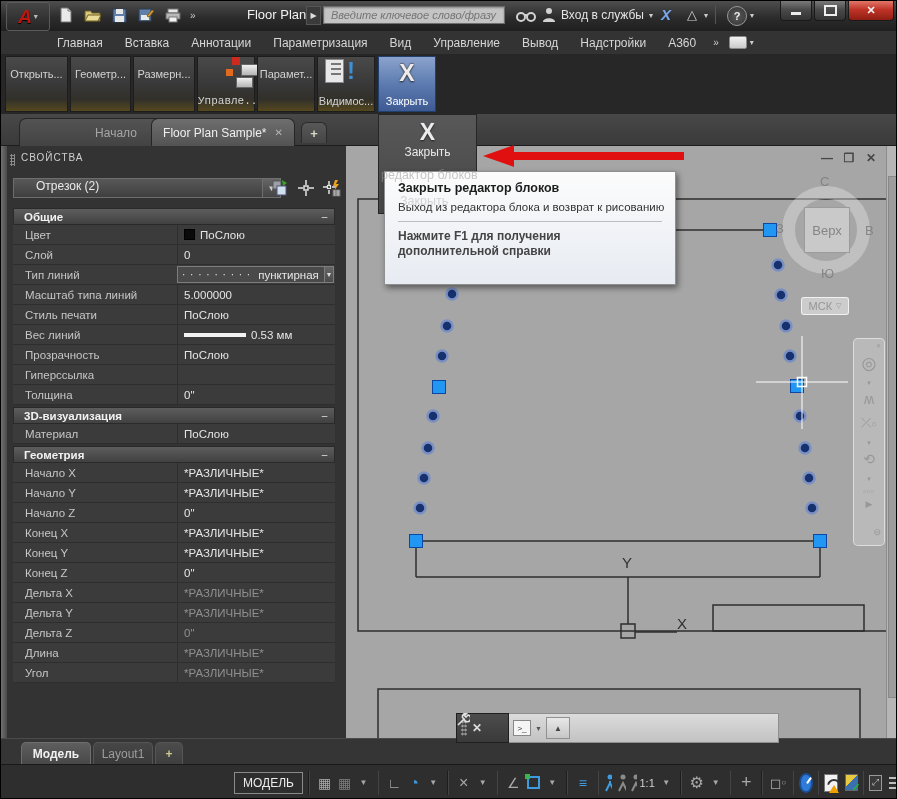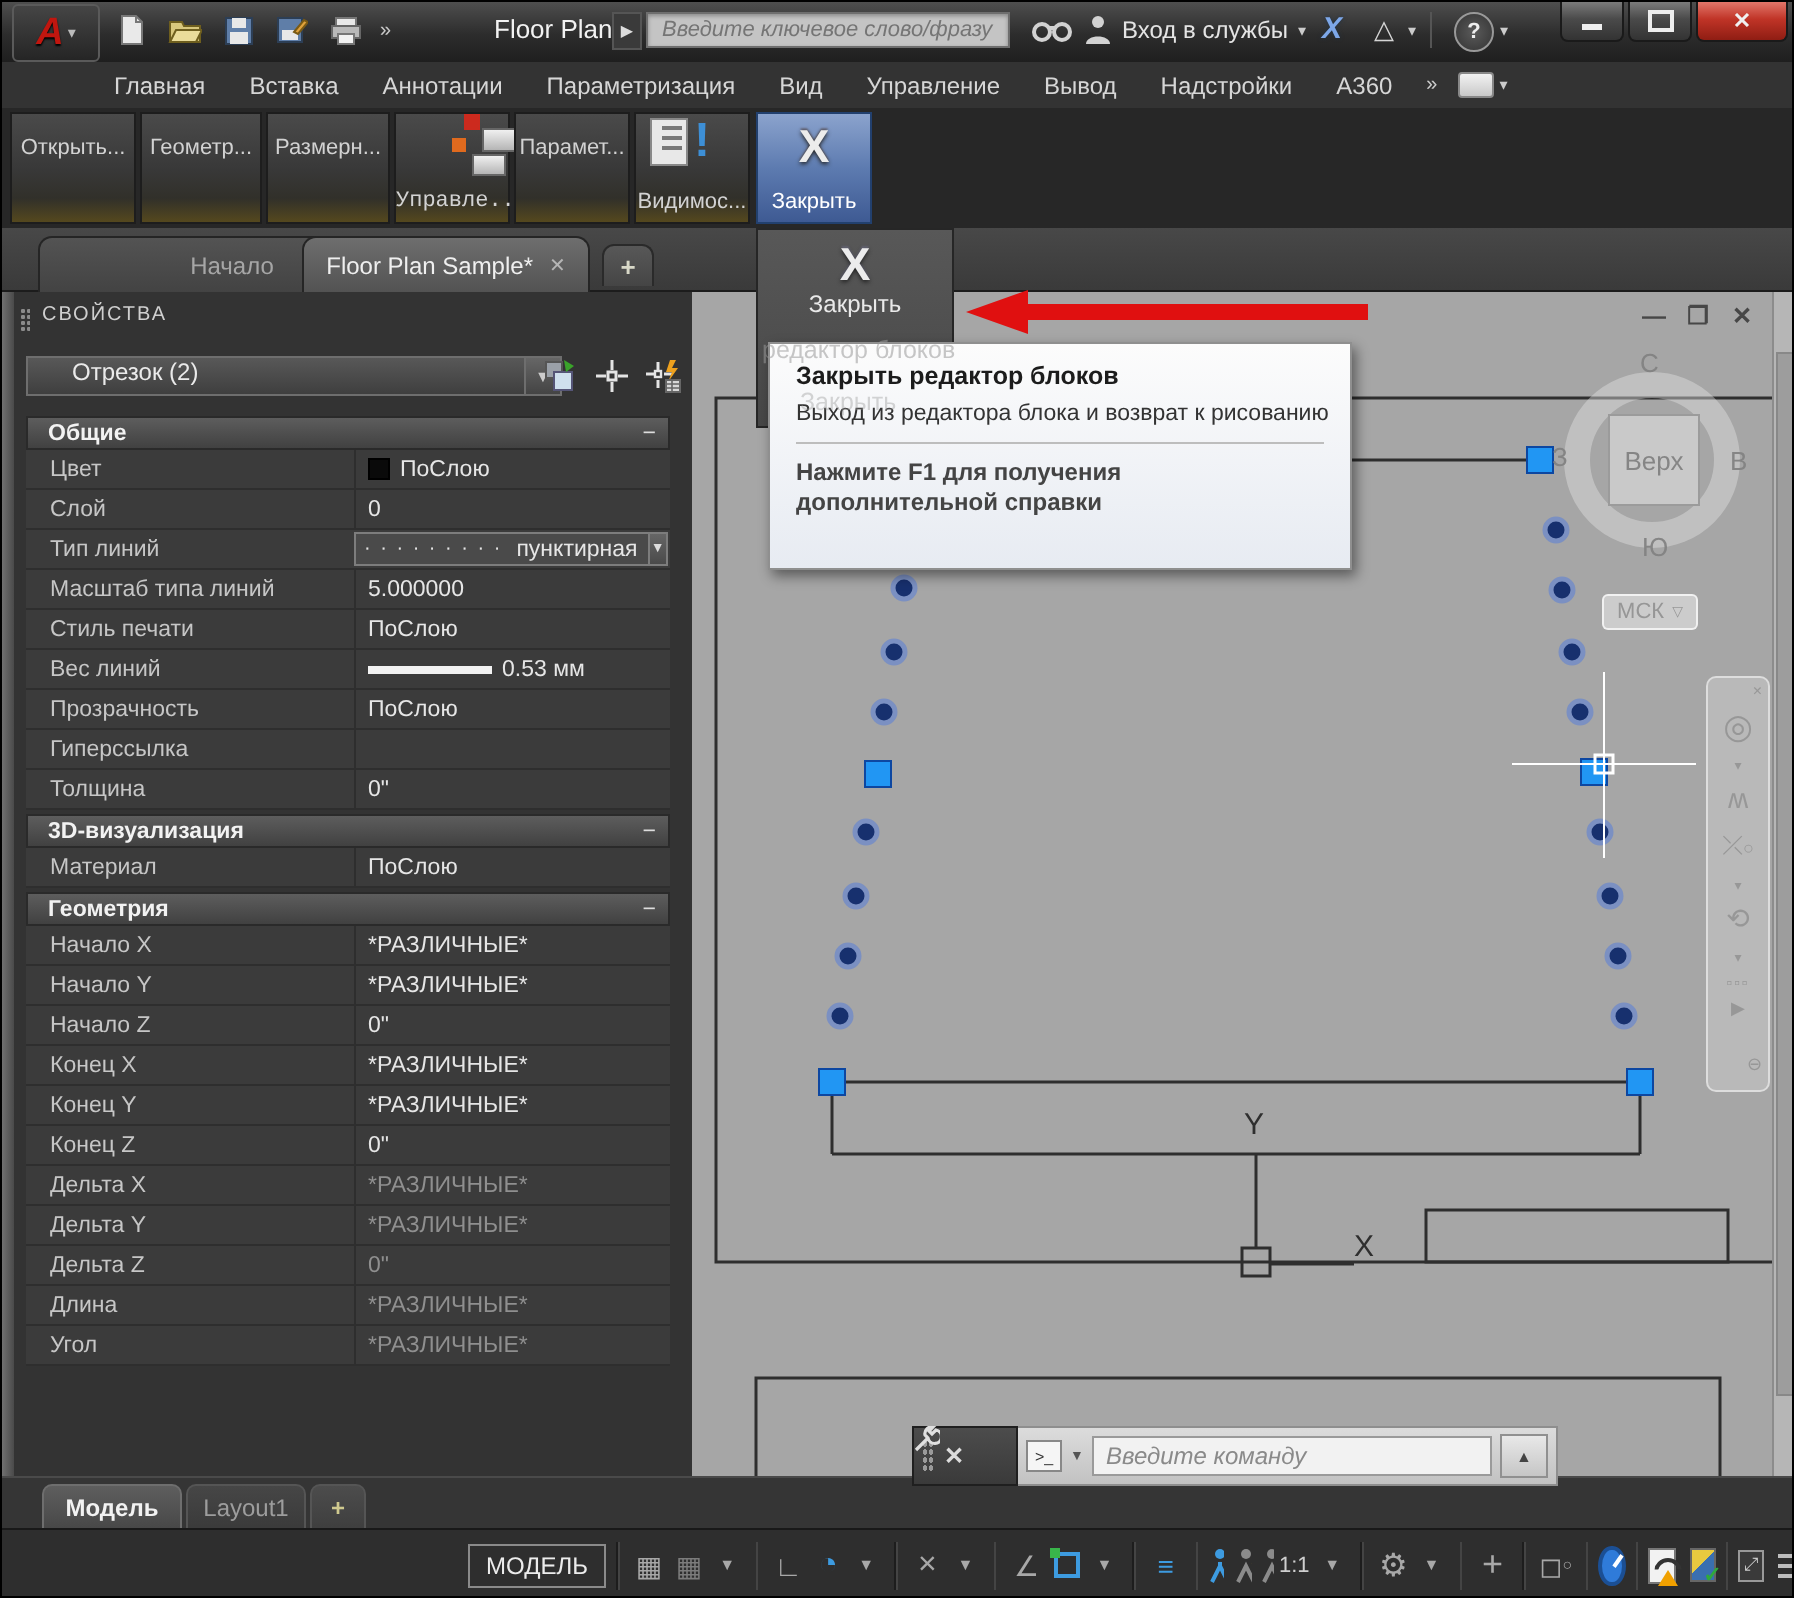--- a/index.html
+++ b/index.html
@@ -584,21 +584,20 @@
       <div class="cmd-handle">
         <span class="cmd-grip"></span>
         <span class="cmd-x">✕</span>
         <svg width="14" height="14">
             <path d="M2 12l6-6M8 6a3.4 3.4 0 104-4l-2 2-1.5-1.5 2-2a3.4 3.4 0 00-4 4z" stroke="#e0e0e0" stroke-width="1.6" fill="none"></path>
           </svg>
       </div>
       <div class="cmd-body">
         <span class="prompt-box">&gt;_</span>
         <span class="cmd-dd">▼</span>
-        <span class="cmd-input">Введите команду</span>
         <span class="cmd-up">▲</span>
       </div>
     </div>
   </div>
 
   <div class="flyout">
     <span class="bigX">Х</span>
     <div>Закрыть</div>
   </div>
   <span class="ghost" style="left:380px;top:167px;">редактор блоков</span>

